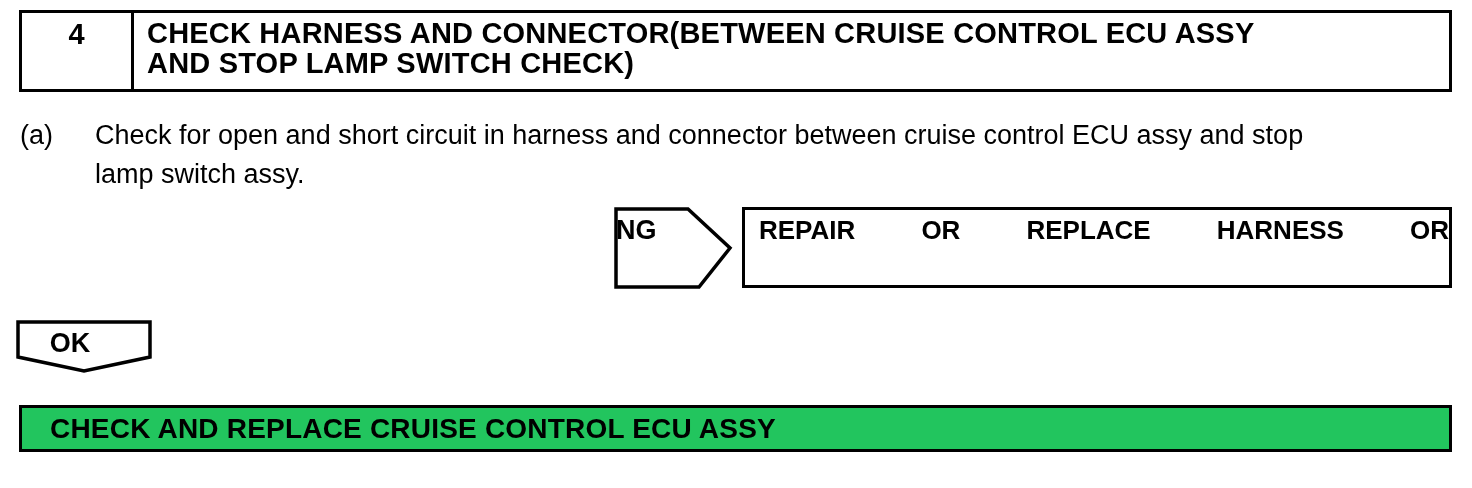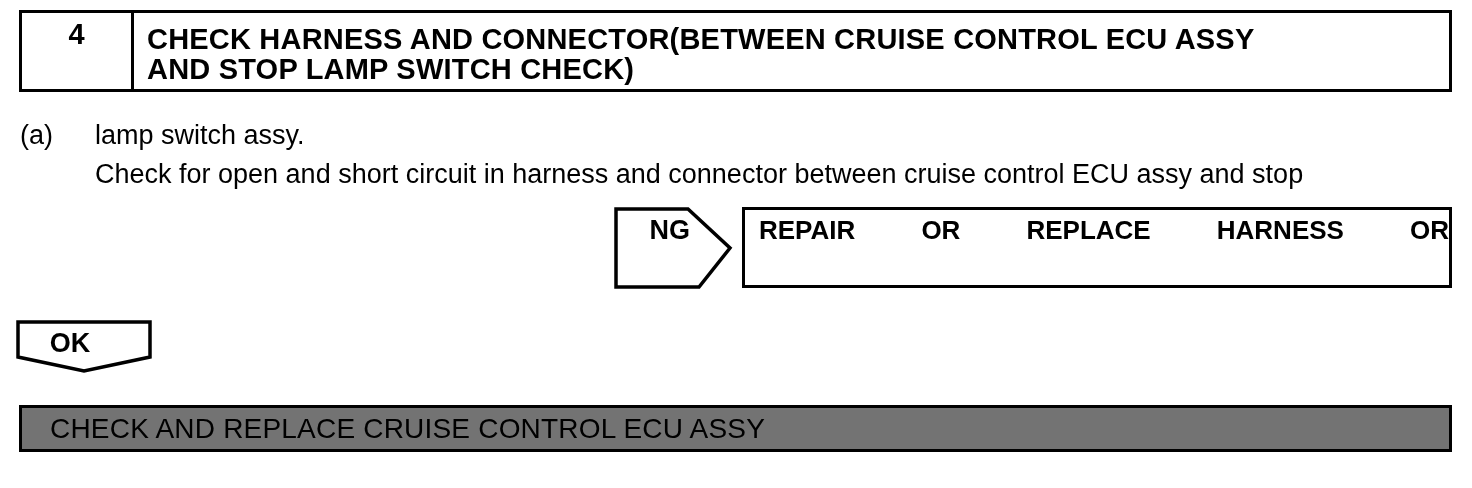--- a/index.html
+++ b/index.html
@@ -41,21 +41,20 @@
     font-size: 29px;
     line-height: 30px;
   }
   .step-title-cell {
     flex: 1;
     padding: 5px 10px 0 13px;
     font-weight: bold;
     font-size: 29px;
     line-height: 30px;
     letter-spacing: 0.2px;
-    margin-top: 6px;
   }
 
   
   .proc-label {
     position: absolute;
     left: 20px;
     top: 116px;
     font-size: 27px;
     line-height: 39px;
   }
@@ -72,21 +71,21 @@
   .ng-arrow-svg {
     position: absolute;
     left: 614px;
     top: 207px;
   }
   .ng-label {
     position: absolute;
     left: 616px;
     top: 217px;
     width: 74px;
-    text-align: right;
+    text-align: left;
     font-weight: bold;
     font-size: 27px;
     line-height: 27px;
   }
   .ng-action-box {
     position: absolute;
     left: 742px;
     top: 207px;
     width: 710px;
     height: 81px;
@@ -125,24 +124,24 @@
     position: absolute;
     left: 19px;
     top: 405px;
     width: 1433px;
     height: 47px;
     border: 3px solid #000;
     box-sizing: border-box;
     display: flex;
     align-items: center;
     padding-left: 28px;
-    font-weight: normal;
+    font-weight: bold;
     font-size: 28px;
     letter-spacing: 0.2px;
-    background: #737373;
+    background: #22c55e;
   }
 
   .flow-shape {
     fill: #ffffff;
     stroke: #000000;
     stroke-width: 3.5;
     stroke-linejoin: miter;
   }
 </style>
 </head>
@@ -155,22 +154,22 @@
       <span>4</span>
     </div>
     <div class="step-title-cell">
       <div>CHECK HARNESS AND CONNECTOR(BETWEEN CRUISE CONTROL ECU ASSY</div>
       <div>AND STOP LAMP SWITCH CHECK)</div>
     </div>
   </div>
 
   <div class="proc-label">(a)</div>
   <div class="proc-text">
+    <div>Check for open and short circuit in harness and connector between cruise control ECU assy and stop</div>
     <div>lamp switch assy.</div>
-    <div>Check for open and short circuit in harness and connector between cruise control ECU assy and stop</div>
   </div>
 
   <svg class="ng-arrow-svg" width="120" height="84" viewBox="0 0 120 84">
     <polygon class="flow-shape" points="2,2 74,2 116,41 85,80 2,80"></polygon>
   </svg>
   <div class="ng-label">NG</div>
 
   <div class="ng-action-box">
     <div class="ng-action-line-just">REPAIR OR REPLACE HARNESS OR</div>
   </div>

